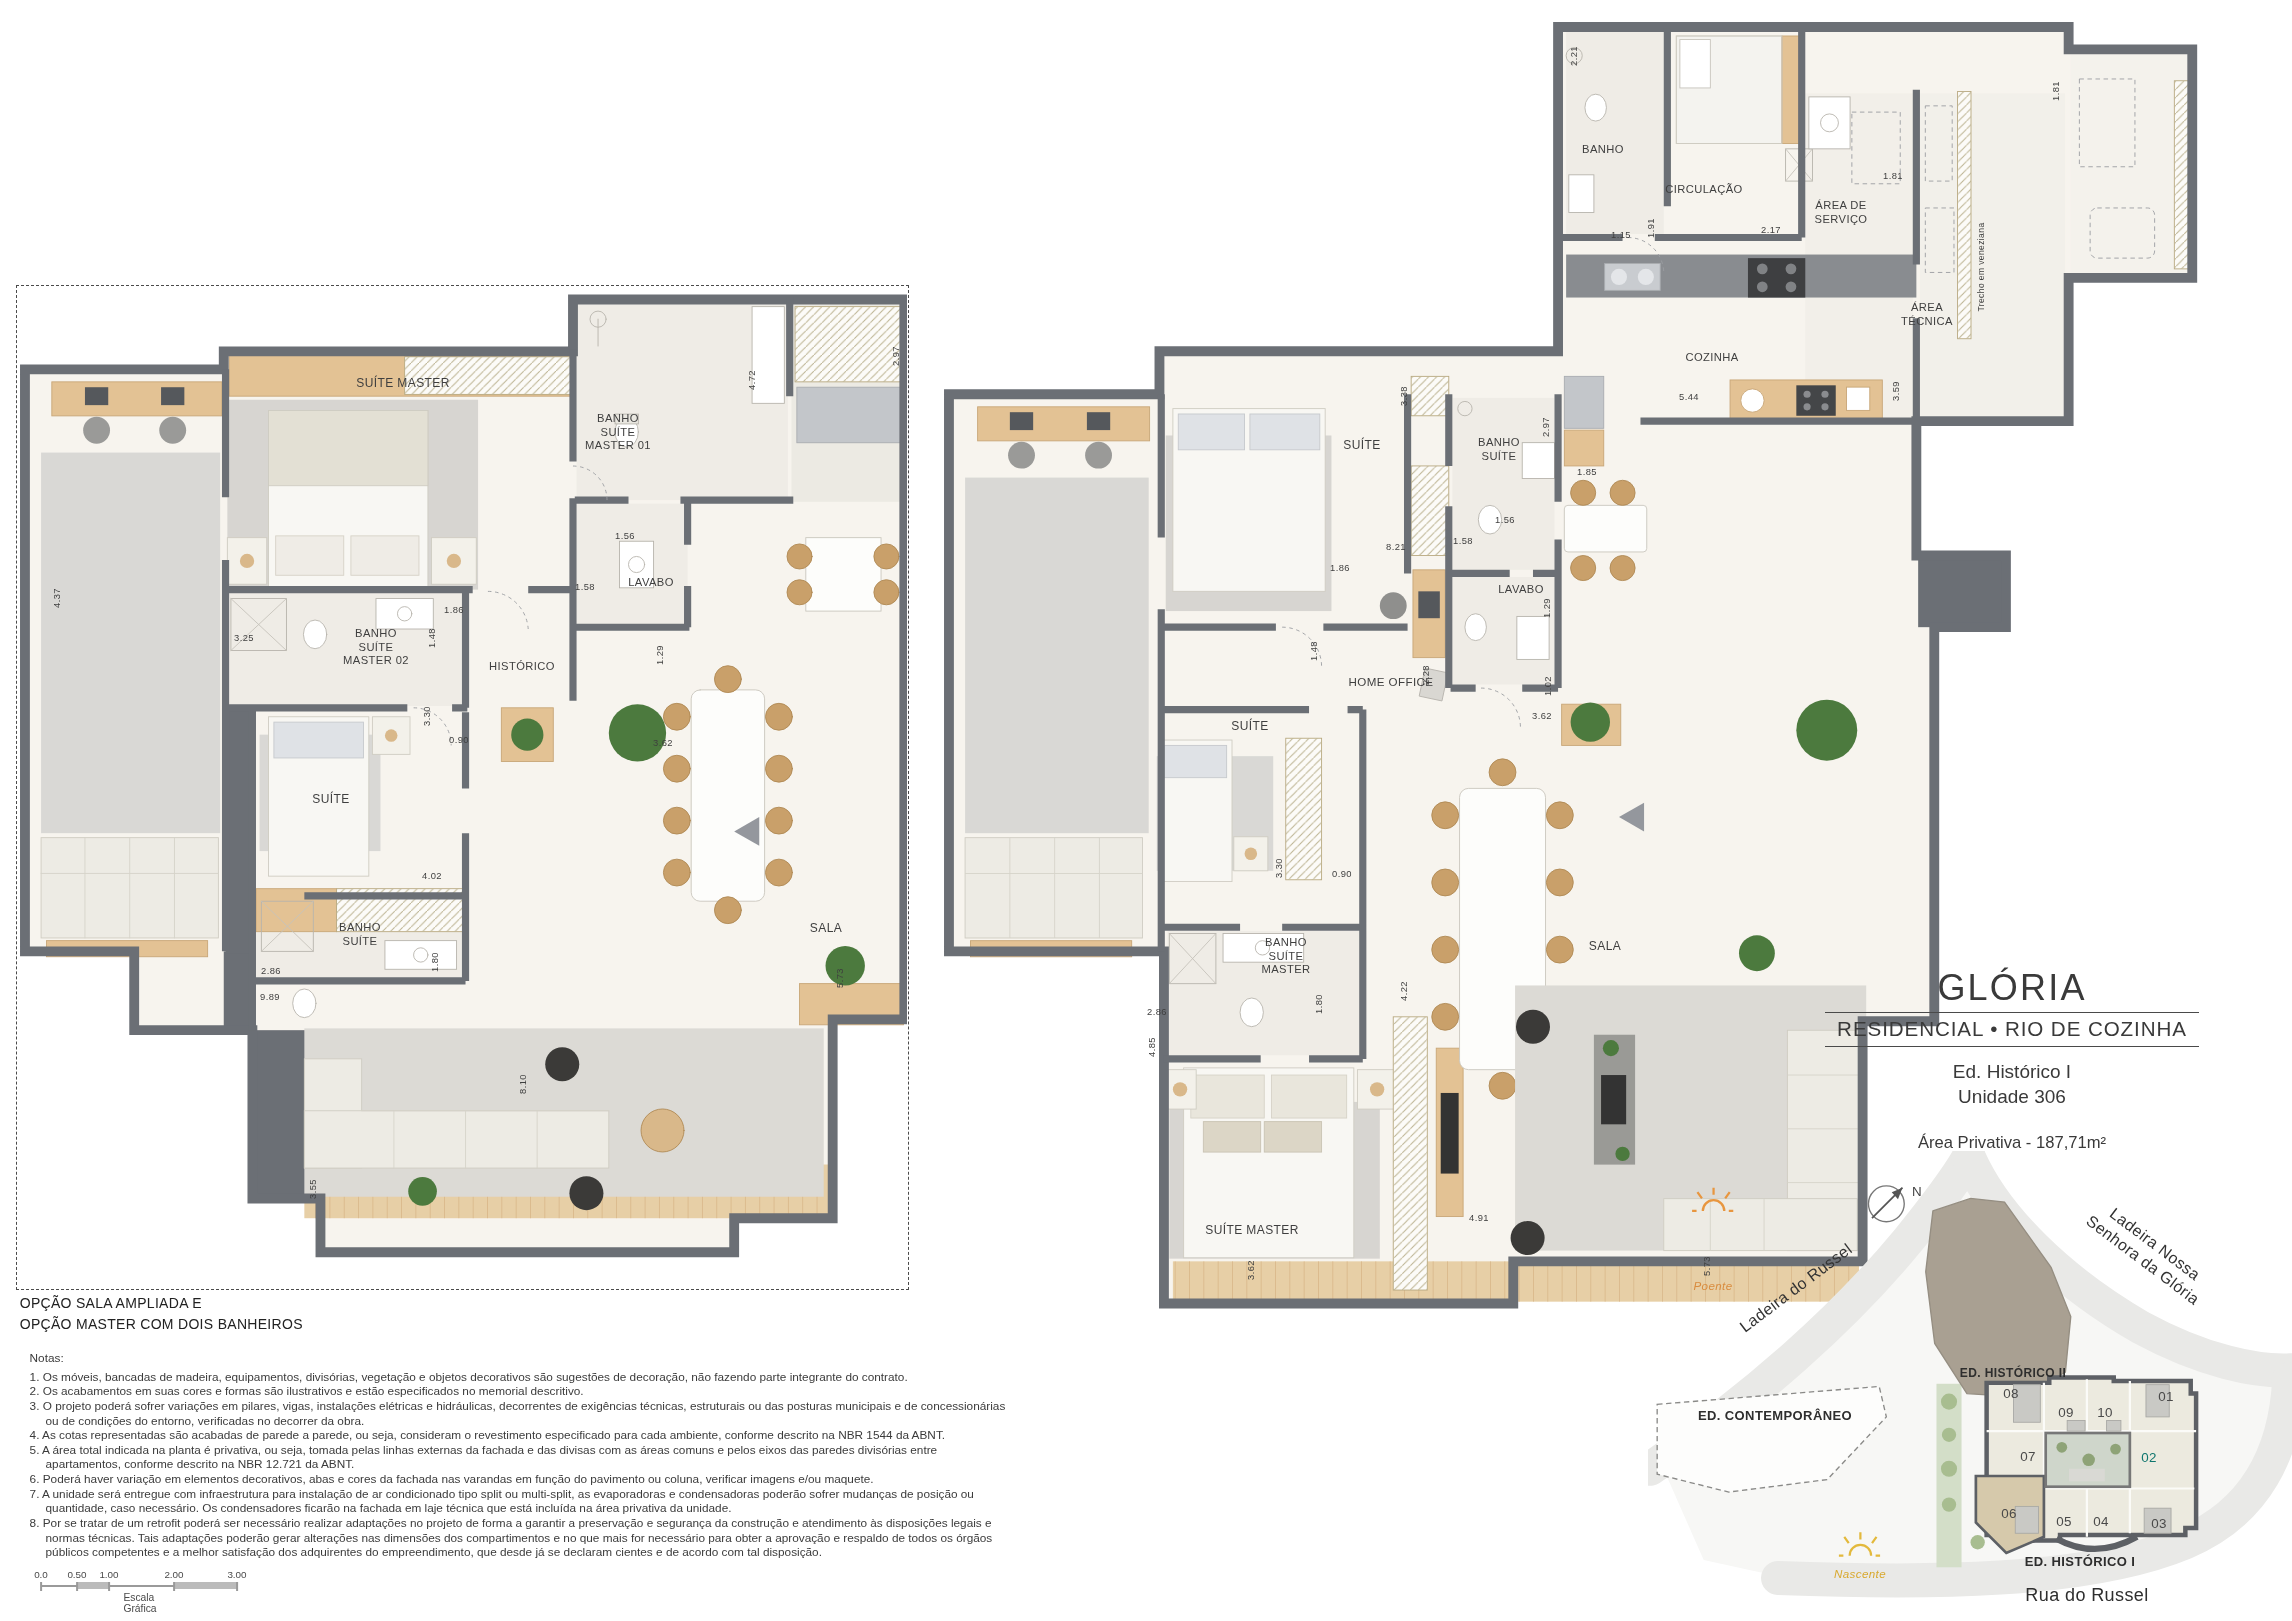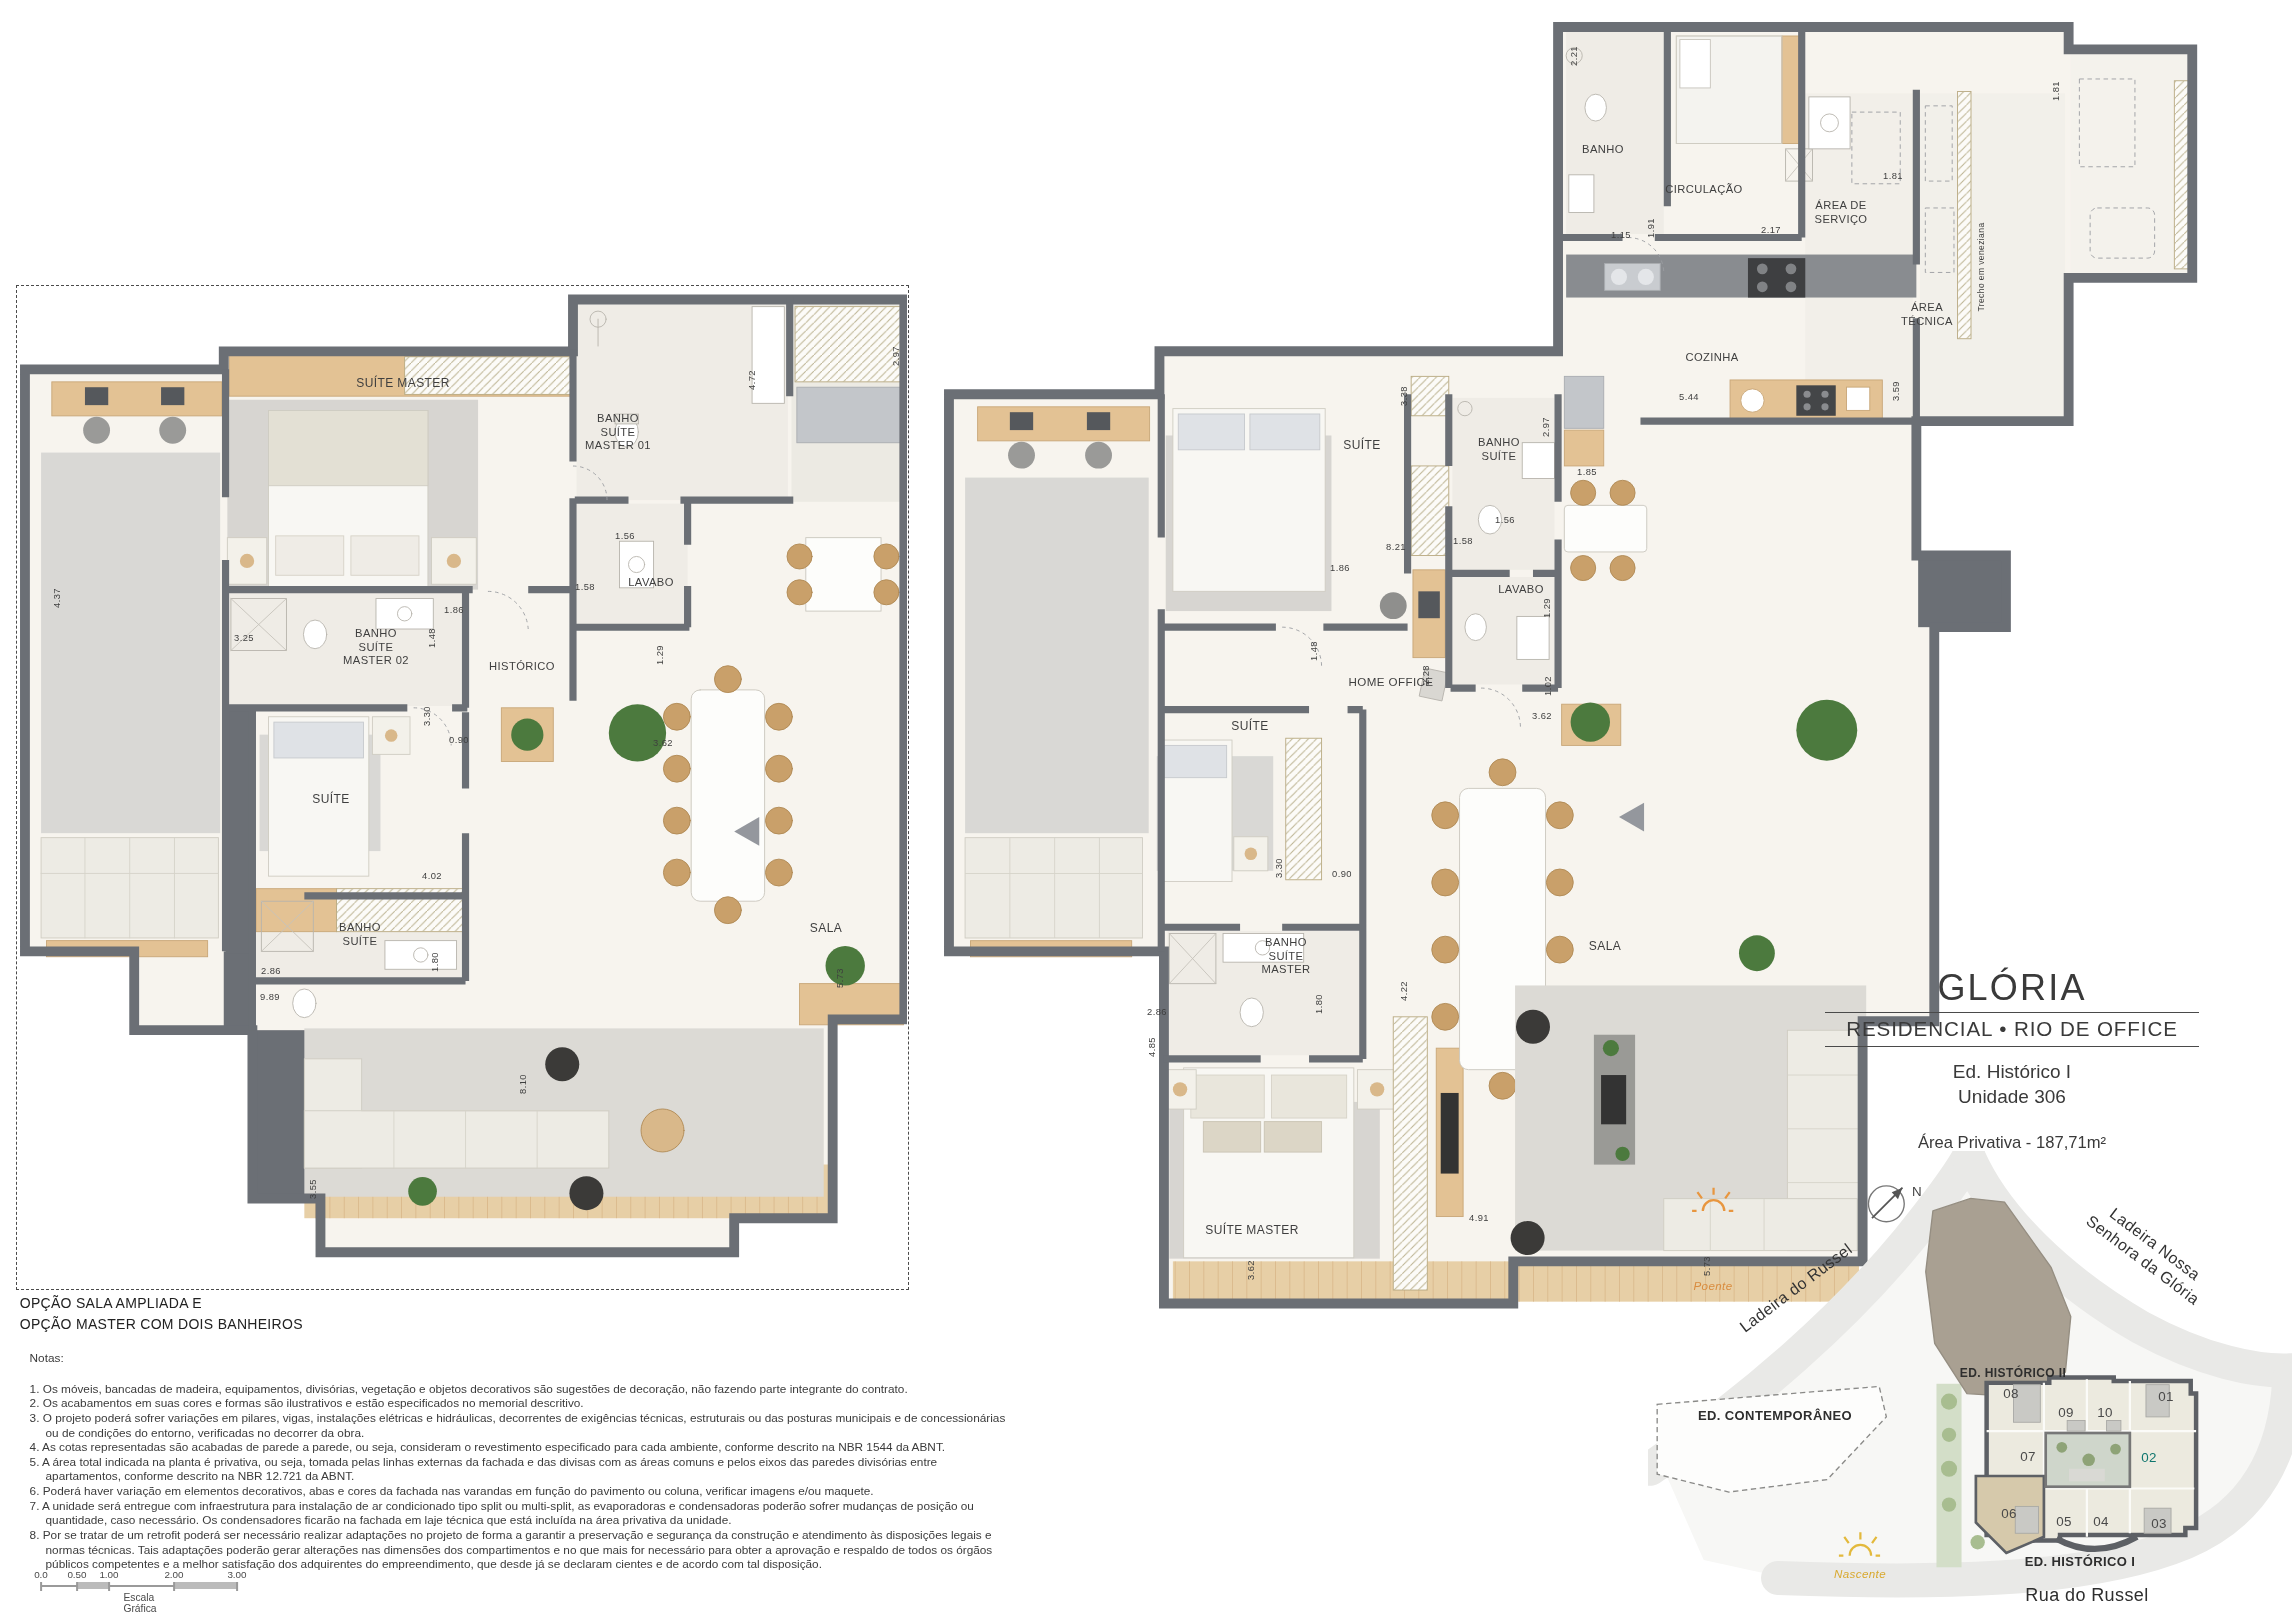--- a/index.html
+++ b/index.html
@@ -16,21 +16,21 @@
   #tb-title{font-size:36px;letter-spacing:2.2px;}
   .tb-rule{height:1.8px;background:#4a4a4a;margin:2.7px 0 1.8px 0;}
   .tb-rule2{height:1.3px;background:#4a4a4a;margin:1.8px 0 0 0;}
   #tb-subtitle{font-size:20.6px;letter-spacing:0.9px;padding:1.8px 0 2.7px 0;}
   #tb-building{font-size:19px;margin-top:14.3px;}
   #tb-unit{font-size:19px;margin-top:2.7px;}
   #tb-area{font-size:16.6px;margin-top:25px;}
   #notes{position:absolute;left:29.6px;top:1351px;width:983px;font-size:11.8px;
          line-height:1.24;color:#3b3b3b;}
   #notes .nitem{padding-left:1.35em;text-indent:-1.35em;}
-  #notes-heading{margin-bottom:16px;}
+  #notes-heading{margin-bottom:4px;}
   #scalebar{position:absolute;left:0;top:0;}
   .sb-num{position:absolute;font-size:9.9px;color:#4a4a4a;transform:translate(-50%,-50%);}
   .sb-tick{position:absolute;width:1.8px;height:9px;background:#9a9a9a;transform:translateX(-50%);}
   #sb-base{position:absolute;left:41px;top:1585px;width:196px;height:1.8px;background:#9a9a9a;}
   .sb-seg{position:absolute;top:1582px;height:7.2px;background:#bbbbbb;}
   #sb-label{position:absolute;left:140px;top:1603px;font-size:10.3px;color:#4a4a4a;
             transform:translate(-50%,-50%);}
 </style>
 </head>
 <body>
@@ -548,21 +548,21 @@
     </div>
 
   <div id="option-caption">
     <div>OPÇÃO SALA  AMPLIADA E</div>
     <div>OPÇÃO MASTER COM DOIS BANHEIROS</div>
   </div>
 
   <div id="title-block">
     <div id="tb-title">GLÓRIA</div>
     <div class="tb-rule"></div>
-    <div id="tb-subtitle">RESIDENCIAL •  RIO DE OFFICE</div>
+    <div id="tb-subtitle">RESIDENCIAL •  RIO DE COZINHA</div>
     <div class="tb-rule2"></div>
     <div id="tb-building">Ed. Histórico I</div>
     <div id="tb-unit">Unidade 306</div>
     <div id="tb-area">Área Privativa - 187,71m²</div>
   </div>
 
   <div id="notes">
     <div id="notes-heading">Notas:</div>
     <div id="notes-items">
         <div class="nitem">1. Os móveis, bancadas de madeira, equipamentos, divisórias, vegetação e objetos decorativos são sugestões de decoração, não fazendo parte integrante do contrato.</div>

